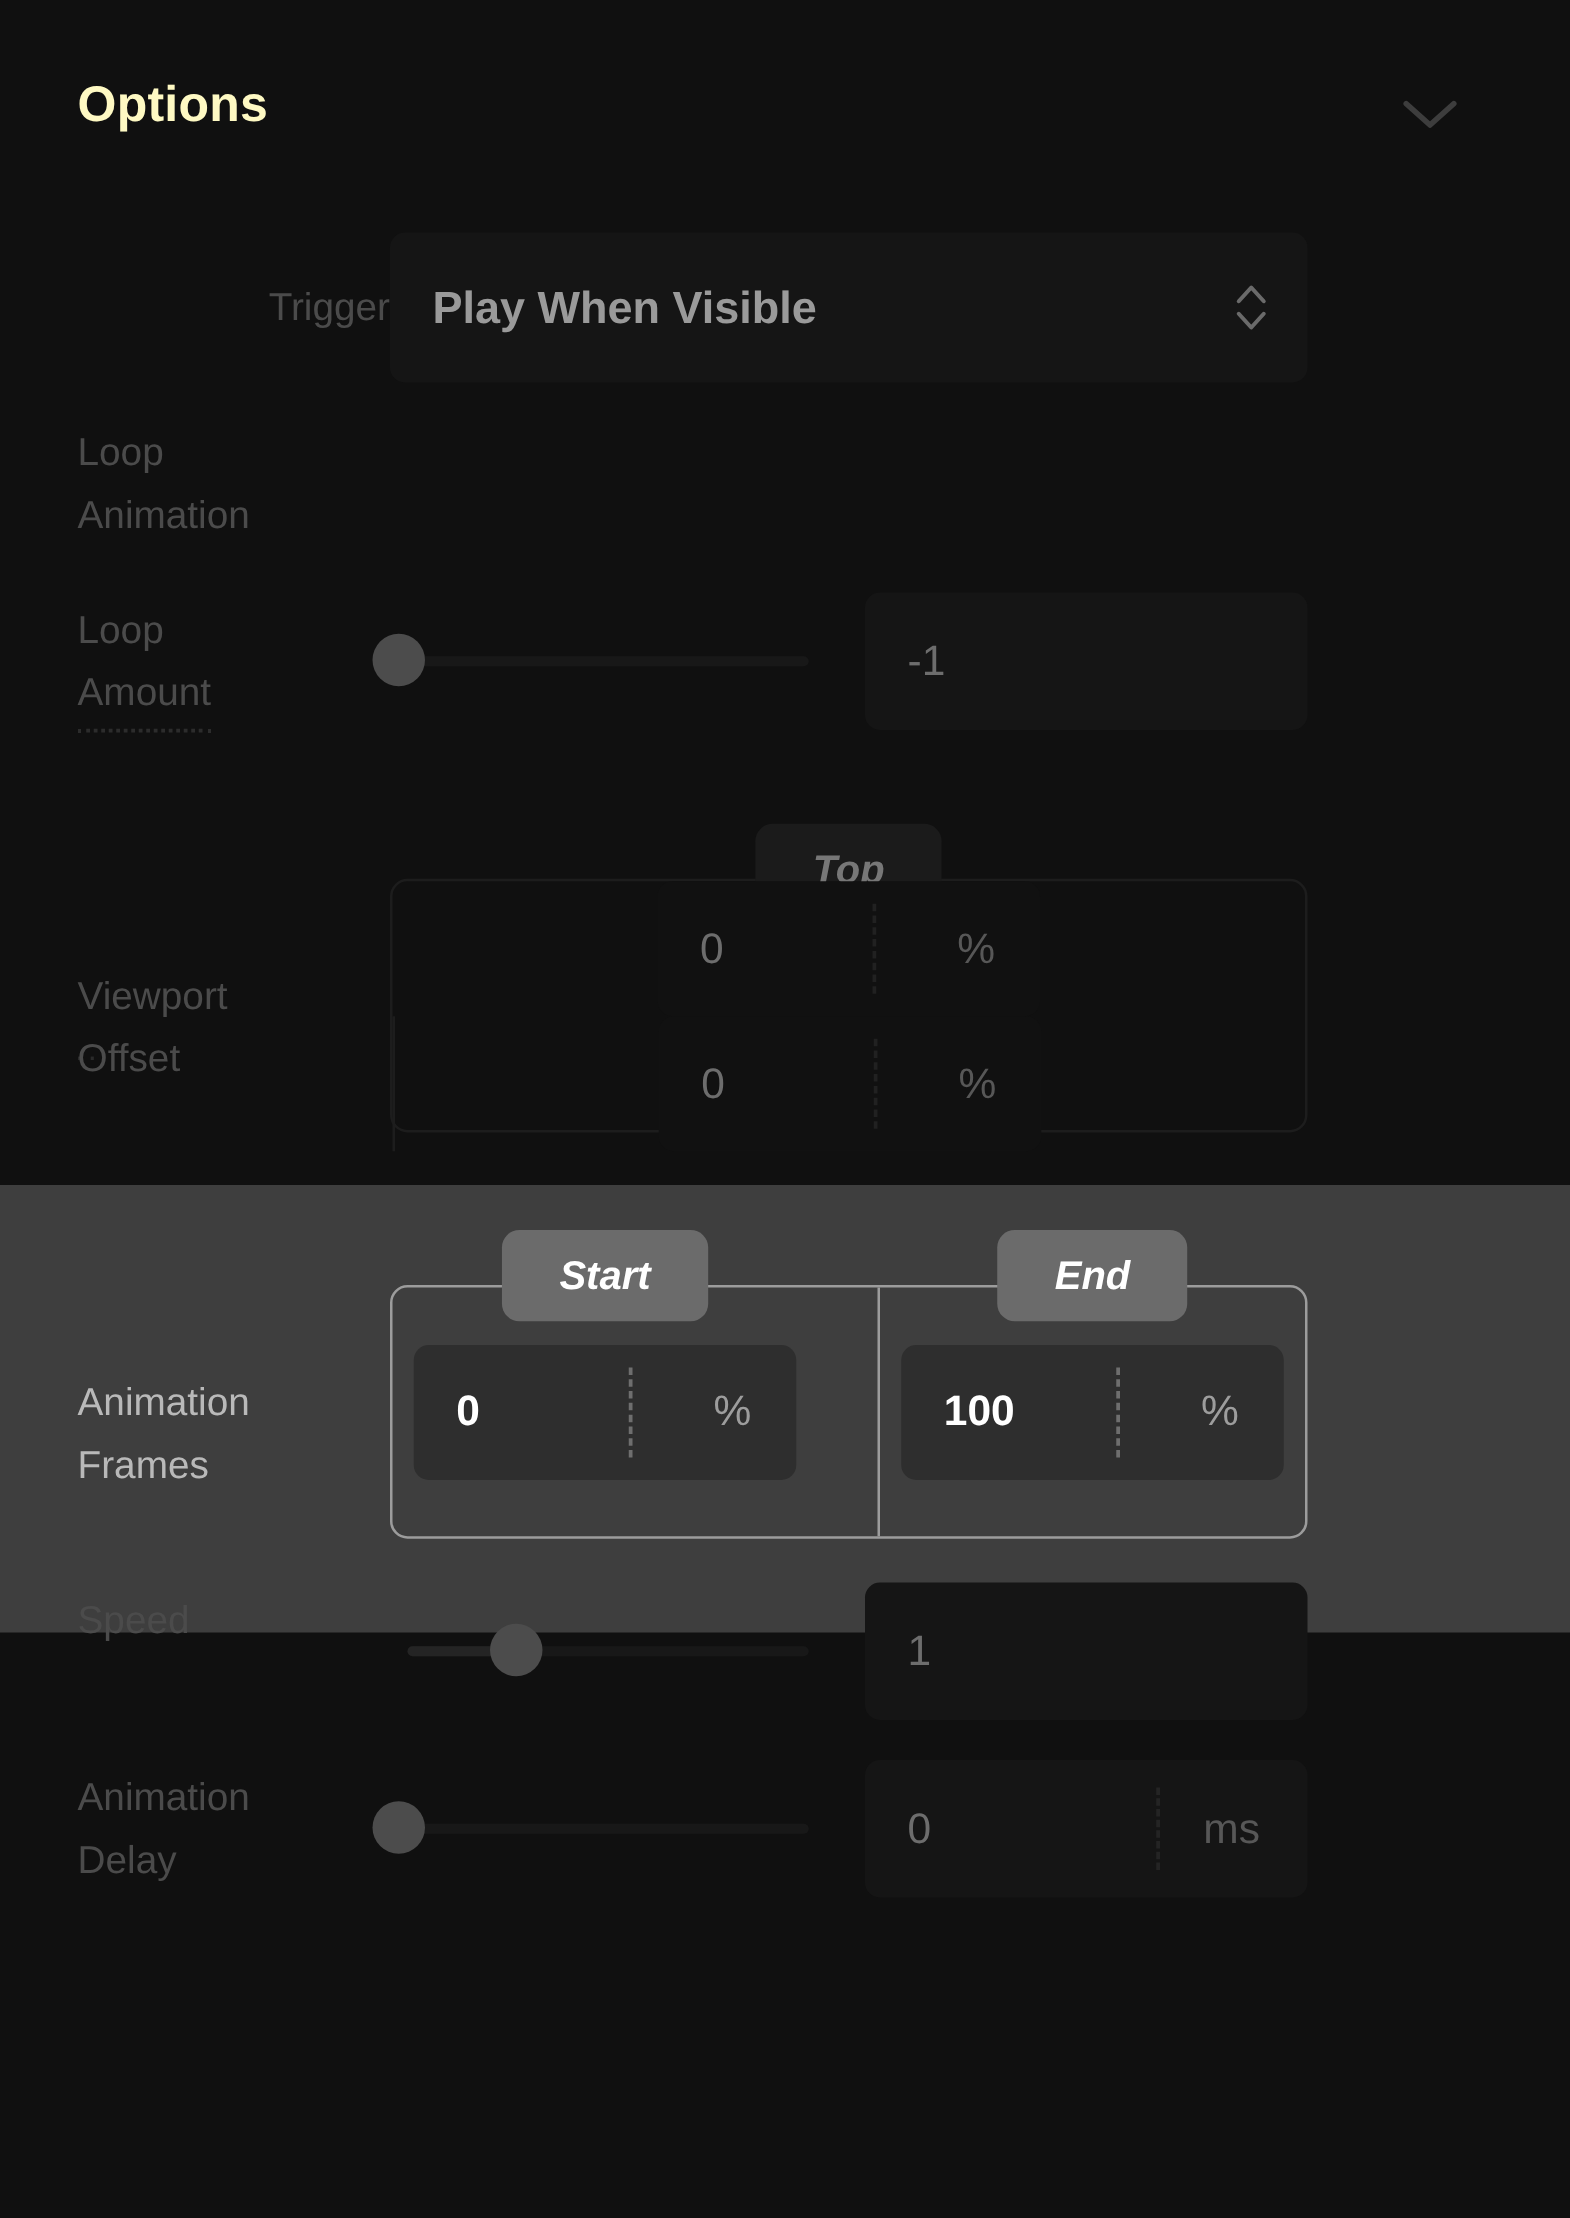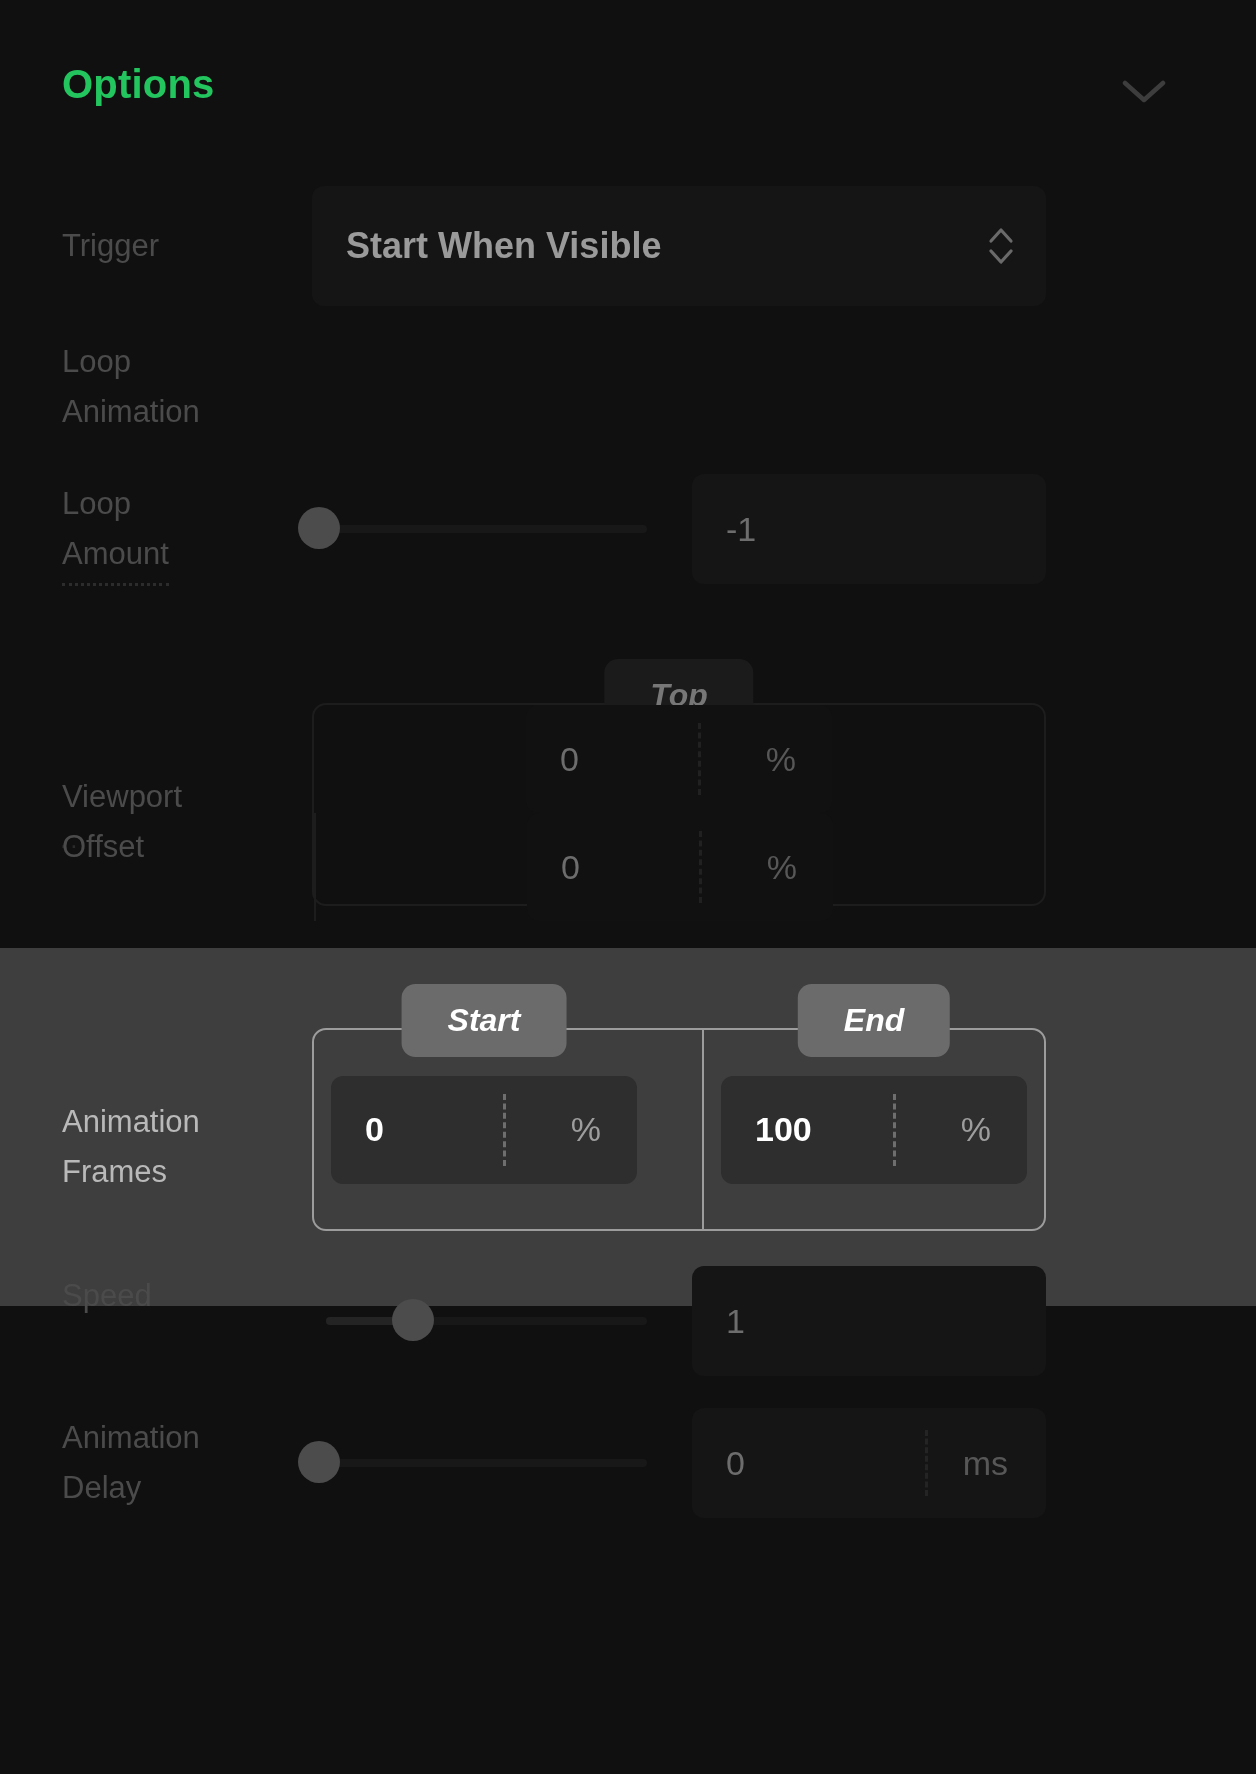--- a/index.html
+++ b/index.html
@@ -29,21 +29,21 @@
     height: 150px;
     display: flex;
     align-items: center;
   }
   .panel-title {
     position: absolute;
     left: 62px;
     top: 62px;
     font-size: 40px;
     font-weight: bold;
-    color: #22c55e;
+    color: #fef9c3;
     letter-spacing: 0.2px;
   }
   .collapse-chevron {
     position: absolute;
     left: 1122px;
     top: 72px;
     width: 44px;
     height: 40px;
     display: flex;
     align-items: center;
@@ -295,24 +295,24 @@
 
   <div class="panel-header">
     <div class="panel-title">Options</div>
     <div class="collapse-chevron">
       <svg width="44" height="26" viewBox="0 0 44 26" fill="none">
         <path d="M3 4 L22 21 L41 4" stroke="#3d3d3d" stroke-width="4.5" stroke-linecap="round" stroke-linejoin="round"></path>
       </svg>
     </div>
   </div>
 
-  <div class="row" style="top:186px;height:120px;">
+  <div class="row" style="top:186px;height:120px;text-align:right;">
     <div class="row-label" style="top:35px;">Trigger</div>
     <div class="select-field" style="top:0;">
-      <span class="select-value">Start When Visible</span>
+      <span class="select-value">Play When Visible</span>
       <span class="select-arrows">
         <svg width="30" height="46" viewBox="0 0 30 46" fill="none">
           <path d="M5 18 L15 7 L25 18" stroke="#6a6a6a" stroke-width="3.2" stroke-linecap="round" stroke-linejoin="round"></path>
           <path d="M5 28 L15 39 L25 28" stroke="#6a6a6a" stroke-width="3.2" stroke-linecap="round" stroke-linejoin="round"></path>
         </svg>
       </span>
     </div>
   </div>
 
   <div class="row" style="top:332px;height:110px;">

